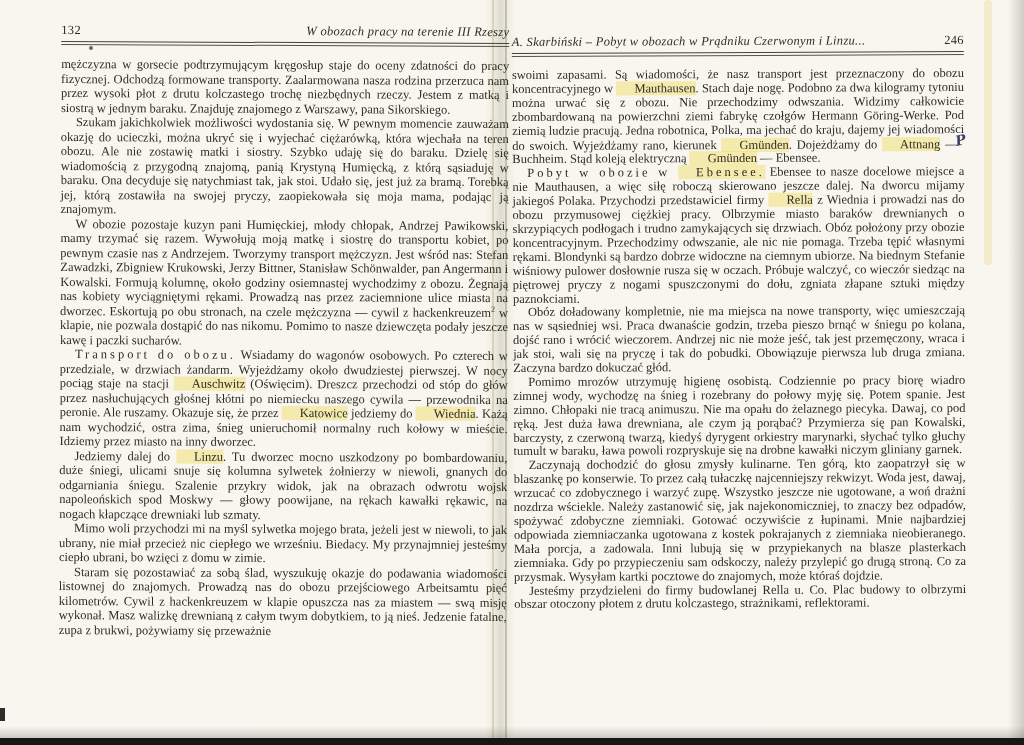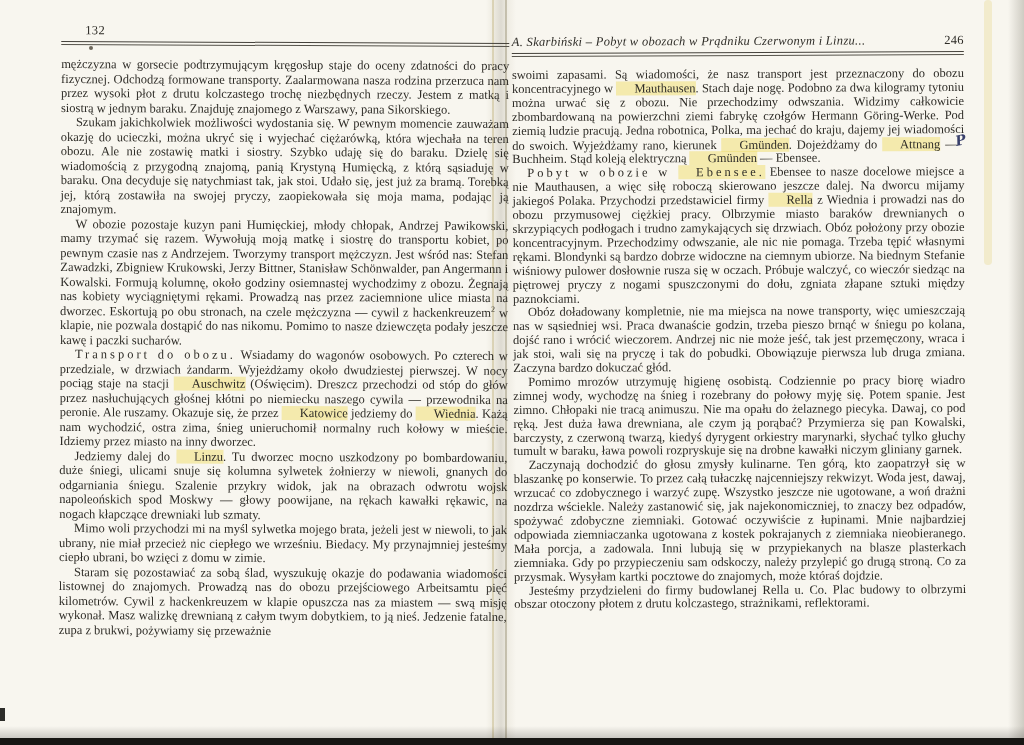--- a/index.html
+++ b/index.html
@@ -21,21 +21,21 @@
   .pagenum-dot-mark{position:absolute;left:89px;top:46px;width:4px;height:4px;border-radius:50%;background:#6d675c;}
 
   
   .page{position:absolute;}
   .page-left{left:60px;top:24px;width:448px;transform:rotate(0.25deg);}
   .page-right{left:513px;top:34px;width:452px;transform:rotate(-0.25deg);}
 
   .head-row{display:flex;justify-content:space-between;align-items:flex-end;font-size:12.5px;letter-spacing:0.3px;}
   .head-num{font-style:normal;}
   .head-title{font-style:italic;}
-  .page-left .head-num{margin-left:24px;}
+  .page-left .head-num{}
   .head-rule{margin-top:3px;height:2px;border-top:1.6px solid #45423b;border-bottom:1px solid #56534b;}
 
   .body-text{margin-top:12px;text-align:justify;font-size:12.5px;}
   .page-left  .body-text{line-height:14.5px;}
   .page-right .body-text{line-height:13.9px;}
   .para{margin:0;}
   .para.indent{text-indent:15px;}
 
   .hl{background:rgba(240,221,108,0.50);padding-left:18px;}
   .sp{letter-spacing:3px;}
@@ -54,20 +54,21 @@
   <div class="page-edge-yellowing"></div>
   <div class="right-scan-edge"></div>
   <div class="bottom-shade"></div>
   <div class="bottom-scan-edge"></div>
   <div class="left-edge-mark"></div>
   <div class="pagenum-dot-mark"></div>
 
   <div class="page page-left">
     <div class="head-row">
       <span class="head-num">132</span>
+      <span class="head-title">W obozach pracy na terenie III Rzeszy</span>
     </div>
     <div class="head-rule"></div>
     <div class="body-text">
         <p class="para"><span>mężczyzna w gorsecie podtrzymującym kręgosłup staje do oceny zdatności do pracy fizycznej. Odchodzą formowane transporty. Zaalarmowana nasza rodzina przerzuca nam przez wysoki płot z drutu kolczastego trochę niezbędnych rzeczy. Jestem z matką i siostrą w jednym baraku. Znajduję znajomego z Warszawy, pana Sikorskiego.</span></p>
         <p class="para indent"><span>Szukam jakichkolwiek możliwości wydostania się. W pewnym momencie zauważam okazję do ucieczki, można ukryć się i wyjechać ciężarówką, która wjechała na teren obozu. Ale nie zostawię matki i siostry. Szybko udaję się do baraku. Dzielę się wiadomością z przygodną znajomą, panią Krystyną Humięcką, z którą sąsiaduję w baraku. Ona decyduje się natychmiast tak, jak stoi. Udało się, jest już za bramą. Torebką jej, którą zostawiła na swojej pryczy, zaopiekowała się moja mama, podając ją znajomym.</span></p>
         <p class="para indent"><span>W obozie pozostaje kuzyn pani Humięckiej, młody chłopak, Andrzej Pawikowski, mamy trzymać się razem. Wywołują moją matkę i siostrę do transportu kobiet, po pewnym czasie nas z Andrzejem. Tworzymy transport mężczyzn. Jest wśród nas: Stefan Zawadzki, Zbigniew Krukowski, Jerzy Bittner, Stanisław Schönwalder, pan Angermann i Kowalski. Formują kolumnę, około godziny osiemnastej wychodzimy z obozu. Żegnają nas kobiety wyciągniętymi rękami. Prowadzą nas przez zaciemnione ulice miasta na dworzec. Eskortują po obu stronach, na czele mężczyzna — cywil z hackenkreuzem</span><sup>2</sup><span> w klapie, nie pozwala dostąpić do nas nikomu. Pomimo to nasze dziewczęta podały jeszcze kawę i paczki sucharów.</span></p>
         <p class="para indent"><span class="sp">Transport do obozu.</span><span> Wsiadamy do wagonów osobowych. Po czterech w przedziale, w drzwiach żandarm. Wyjeżdżamy około dwudziestej pierwszej. W nocy pociąg staje na stacji </span><span class="hl">Auschwitz</span><span> (Oświęcim). Dreszcz przechodzi od stóp do głów przez nasłuchujących głośnej kłótni po niemiecku naszego cywila — przewodnika na peronie. Ale ruszamy. Okazuje się, że przez </span><span class="hl">Katowice</span><span> jedziemy do </span><span class="hl">Wiednia</span><span>. Każą nam wychodzić, ostra zima, śnieg unieruchomił normalny ruch kołowy w mieście. Idziemy przez miasto na inny dworzec.</span></p>
         <p class="para indent"><span>Jedziemy dalej do </span><span class="hl">Linzu</span><span>. Tu dworzec mocno uszkodzony po bombardowaniu, duże śniegi, ulicami snuje się kolumna sylwetek żołnierzy w niewoli, gnanych do odgarniania śniegu. Szalenie przykry widok, jak na obrazach odwrotu wojsk napoleońskich spod Moskwy — głowy poowijane, na rękach kawałki rękawic, na nogach kłapczące drewniaki lub szmaty.</span></p>
         <p class="para indent"><span>Mimo woli przychodzi mi na myśl sylwetka mojego brata, jeżeli jest w niewoli, to jak ubrany, nie miał przecież nic ciepłego we wrześniu. Biedacy. My przynajmniej jesteśmy ciepło ubrani, bo wzięci z domu w zimie.</span></p>
         <p class="para indent"><span>Staram się pozostawiać za sobą ślad, wyszukuję okazje do podawania wiadomości listownej do znajomych. Prowadzą nas do obozu przejściowego Arbeitsamtu pięć kilometrów. Cywil z hackenkreuzem w klapie opuszcza nas za miastem — swą misję wykonał. Masz walizkę drewnianą z całym twym dobytkiem, to ją nieś. Jedzenie fatalne, zupa z brukwi, pożywiamy się przeważnie</span></p>

